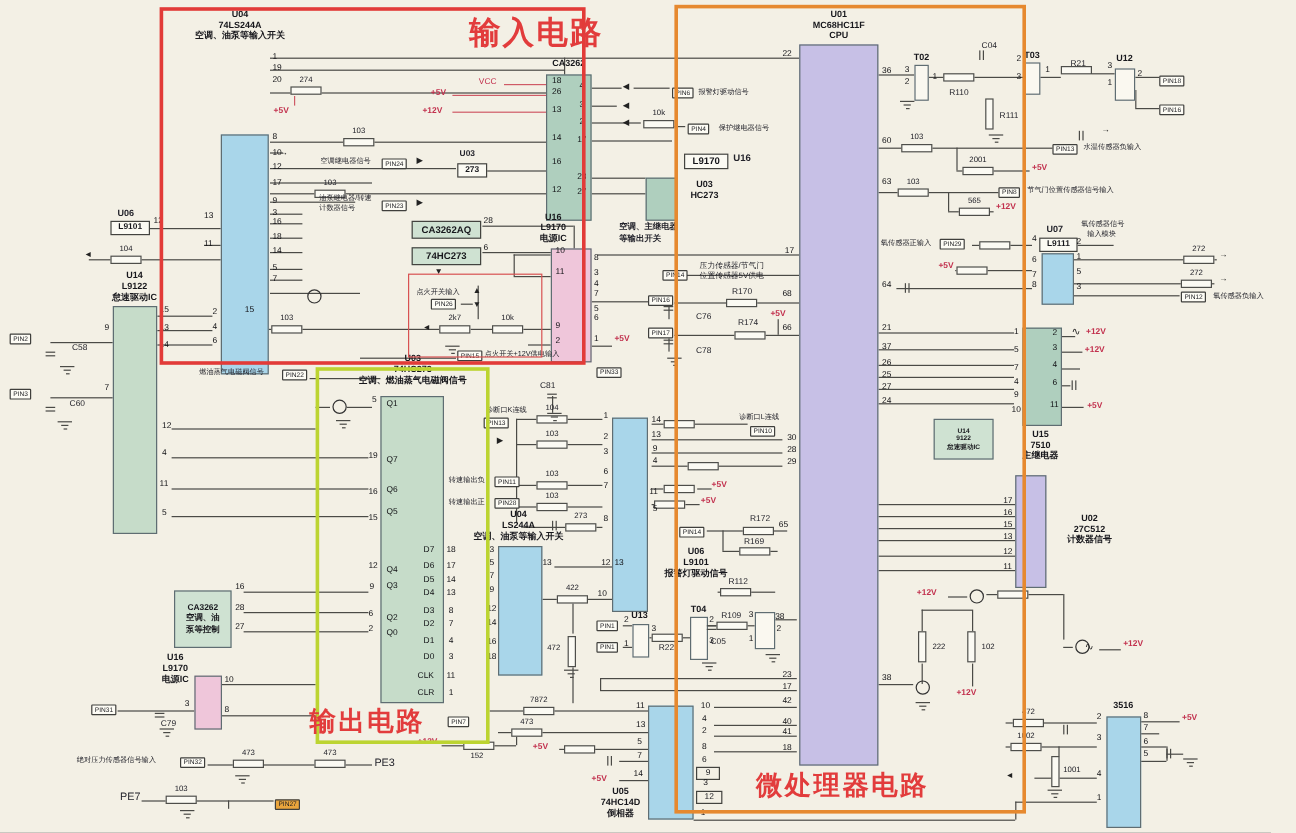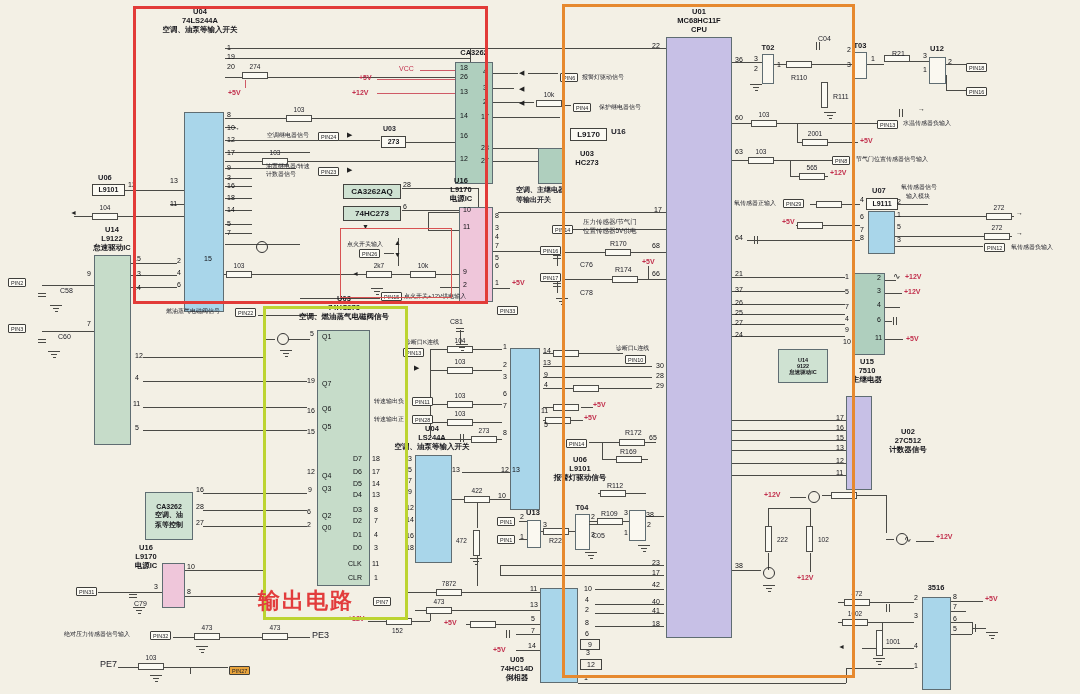--- a/index.html
+++ b/index.html
@@ -22,21 +22,23 @@
   .sbox{position:absolute;border:1px solid #43433f;z-index:4;text-align:center;color:#17171c;box-sizing:border-box;}
   .sym{position:absolute;z-index:4;line-height:1;color:#222;}
   .circ{position:absolute;width:12px;height:12px;border:1.3px solid #333;border-radius:50%;z-index:3;box-sizing:border-box;}
   .title{position:absolute;color:#e23c3c;font-weight:bold;z-index:7;white-space:nowrap;letter-spacing:2px;}
   .gbar{position:absolute;background:#4a4a46;}
 </style>
 </head>
 <body>
 
 <div id="canvas">
+  <div class="title" style="left:391px;top:10px;font-size:26px;">输入电路</div>
   <div class="title" style="left:258px;top:586px;font-size:22px;">输出电路</div>
+  <div class="title" style="left:630px;top:640px;font-size:22px;">微处理器电路</div>
 <div class="wire" style="left: 225px; top: 48px; width: 441px; height: 1px;"></div>
     <div class="wire" style="left: 225px; top: 58px; width: 245px; height: 1px;"></div>
     <div class="wire" style="left: 225px; top: 77px; width: 245px; height: 1px;"></div>
     <div class="wire" style="left: 470px; top: 48px; width: 1px; height: 29px;"></div>
     <div class="wire r" style="left: 245px; top: 80px; width: 1px; height: 8px;"></div>
     <div class="wire r" style="left: 420px; top: 70px; width: 39px; height: 1px;"></div>
     <div class="wire r" style="left: 377px; top: 79px; width: 82px; height: 1px;"></div>
     <div class="wire r" style="left: 377px; top: 93px; width: 82px; height: 1px;"></div>
     <div class="wire" style="left: 225px; top: 118px; width: 230px; height: 1px;"></div>
     <div class="wire" style="left: 225px; top: 127px; width: 11px; height: 1px;"></div>

